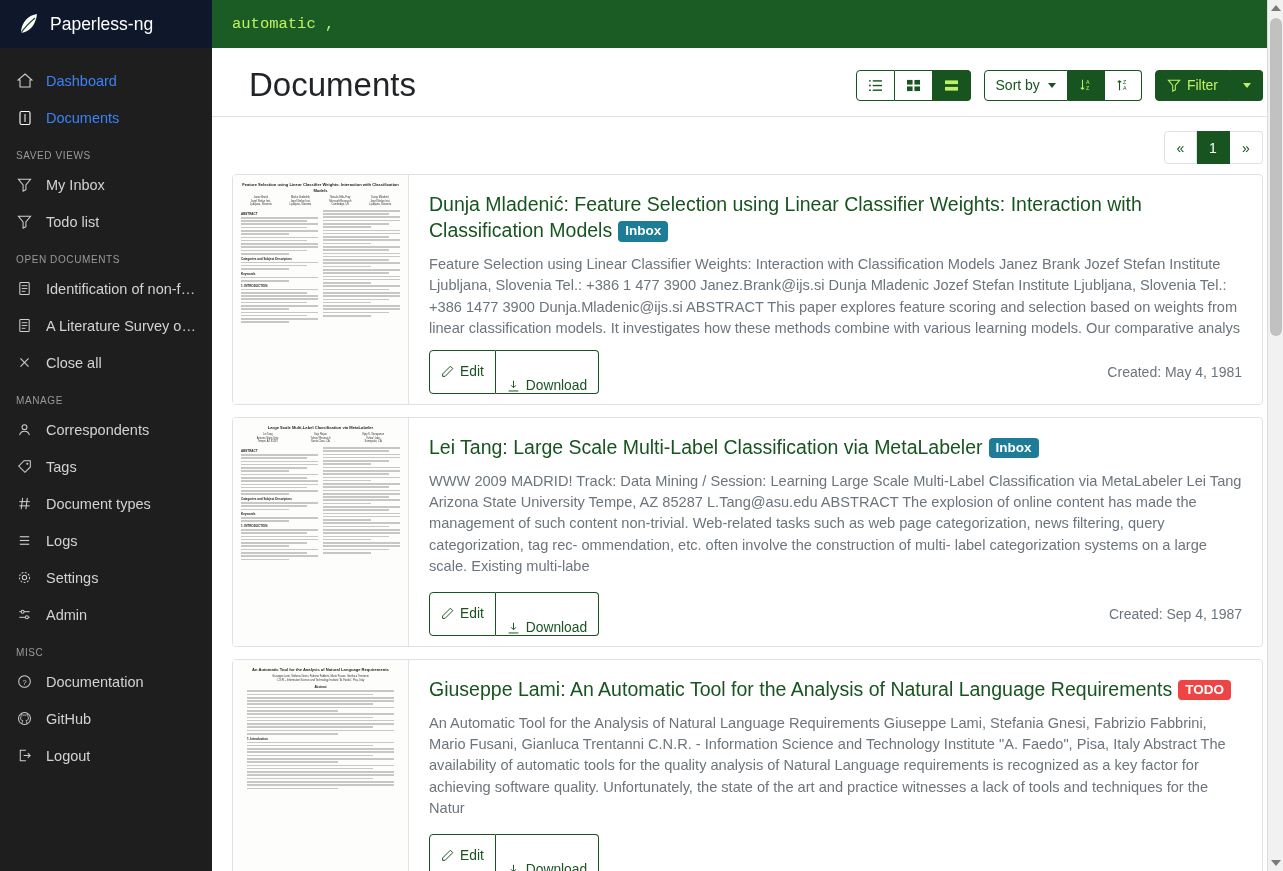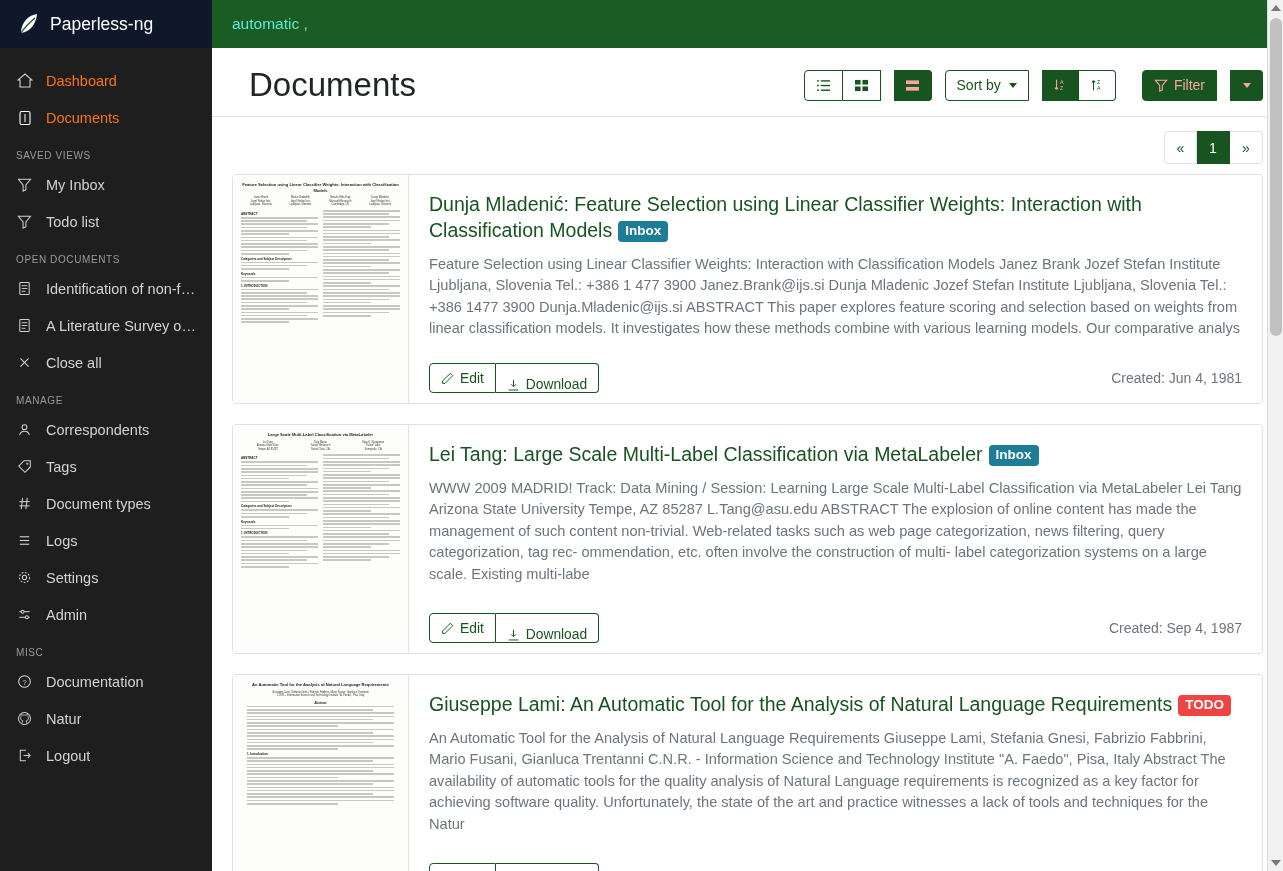--- a/index.html
+++ b/index.html
@@ -47,23 +47,23 @@
     flex: 1 1 auto;
     background: #1a5c23;
     display: flex;
     align-items: center;
     padding-left: 18px;
   }
   .search-input {
     background: transparent;
     border: none;
     outline: none;
-    color: #5eead4;
+    color: #bef264;
     font-size: 15.5px;
-    font-family: Liberation Sans, sans-serif;
+    font-family: Liberation Mono, monospace;
     width: 480px;
   }
   .search-input::placeholder { color: #d6e3d7; }
 
   
   .body-split {
     flex: 1 1 auto;
     display: flex;
     min-height: 0;
   }
@@ -81,21 +81,21 @@
   .side-item {
     display: flex;
     align-items: center;
     gap: 13px;
     height: 37px;
     padding: 0 16px;
     color: #d3d3d3;
     white-space: nowrap;
     overflow: hidden;
   }
-  .side-item.active { color: #f97316; text-align: center; }
+  .side-item.active { color: #3b82f6; text-align: center; }
   .side-item .ico {
     width: 17px; height: 17px;
     flex: 0 0 17px;
     display: flex; align-items: center; justify-content: center;
     color: #cfcfcf;
   }
   .side-item .lbl {
     overflow: hidden;
     text-overflow: ellipsis;
     white-space: nowrap;
@@ -147,21 +147,21 @@
     height: 31px;
     padding: 0 11px;
     display: flex;
     align-items: center;
     gap: 6px;
     cursor: pointer;
   }
   .btn + .btn { border-left: none; }
   .btn-group .btn:first-child { border-radius: 4px 0 0 4px; }
   .btn-group .btn:last-child { border-radius: 0 4px 4px 0; }
-  .btn.active { background: #17541f; color: #fca5a5; margin-left: 13px; }
+  .btn.active { background: #17541f; color: #bef264; }
   .caret {
     display: inline-block;
     width: 0; height: 0;
     border-left: 4px solid transparent;
     border-right: 4px solid transparent;
     border-top: 5px solid currentColor;
     margin-left: 2px;
   }
 
   
@@ -198,21 +198,21 @@
     border-color: #17541f;
     color: #fff;
   }
 
   
   .doc-card {
     display: flex;
     border: 1px solid #dee2e6;
     border-radius: 4px;
     background: #fff;
-    margin-bottom: 20px;
+    margin-bottom: 12px;
     overflow: hidden;
     min-height: 230px;
   }
   .thumb {
     width: 176px;
     flex: 0 0 176px;
     background: #fff;
     border-right: 1px solid #e3e3e3;
     overflow: hidden;
     position: relative;
@@ -300,21 +300,21 @@
     justify-content: space-between;
     padding-top: 10px;
   }
   .doc-actions { display: flex; }
   .act {
     border: 1px solid #17541f;
     background: #fff;
     color: #17541f;
     font-size: 13.8px;
     font-family: "Liberation Sans", sans-serif;
-    height: 30px;
+    height: 44px;
     padding: 0 11px;
     display: flex;
     align-items: center;
     gap: 6px;
     cursor: pointer;
   }
   .act:first-child { border-radius: 4px 0 0 4px; }
   .act:last-child { border-radius: 0 4px 4px 0; border-left: none; align-items: flex-end; }
   .created {
     font-size: 14px;
@@ -527,21 +527,21 @@
         </span>
         <span class="lbl">Documentation</span>
       </div>
       <div class="side-item">
         <span class="ico">
           <svg width="15" height="15" viewBox="0 0 16 16">
               <circle cx="8" cy="8" r="6.4" fill="none" stroke="#cfcfcf" stroke-width="1.1"></circle>
               <path d="M5.5 13.5c0-2 .3-2.6 1-3 -1.8-.3-2.7-1.3-2.7-3 0-.8.3-1.4.7-1.9-.1-.3-.3-1 .1-1.8 0 0 .6-.2 1.9.7a6 6 0 0 1 3 0c1.3-.9 1.9-.7 1.9-.7.4.8.2 1.5.1 1.8.4.5.7 1.1.7 1.9 0 1.7-1 2.7-2.7 3 .7.5 1 1.1 1 2.2v1.2" fill="none" stroke="#cfcfcf" stroke-width=".9"></path>
             </svg>
         </span>
-        <span class="lbl">Natur</span>
+        <span class="lbl">GitHub</span>
       </div>
       <div class="side-item">
         <span class="ico">
           <svg width="15" height="15" viewBox="0 0 16 16">
               <path d="M9.5 2.5h-6v11h6" fill="none" stroke="#cfcfcf" stroke-width="1.1"></path>
               <line x1="7" y1="8" x2="14" y2="8" stroke="#cfcfcf" stroke-width="1.1"></line>
               <path d="M11.5 5.5 14 8l-2.5 2.5" fill="none" stroke="#cfcfcf" stroke-width="1.1"></path>
             </svg>
         </span>
         <span class="lbl">Logout</span>
@@ -738,21 +738,21 @@
                 </button>
                 <button class="act">
                   <span>
                     <svg width="13" height="13" viewBox="0 0 16 16">
                         <path d="M8 1v8M5 6.5 8 9.5l3-3M2 13.5h12" fill="none" stroke="currentColor" stroke-width="1.2"></path>
                       </svg>
                   </span>
                   <span>Download</span>
                 </button>
               </div>
-              <div class="created">Created: Jun 4, 1981</div>
+              <div class="created">Created: May 4, 1981</div>
             </div>
           </div>
         </div>
 
         <div class="doc-card">
           <div class="thumb">
             <div class="paper">
               <div class="ttl">Large Scale Multi-Label Classification via MetaLabeler</div>
               <div class="authors">
                 <div>Lei Tang<br>Arizona State Univ.<br>Tempe, AZ 85287</div>

